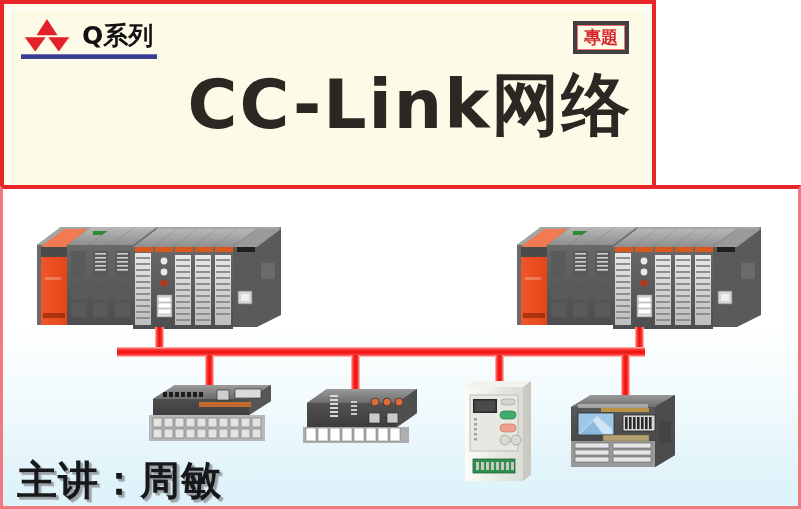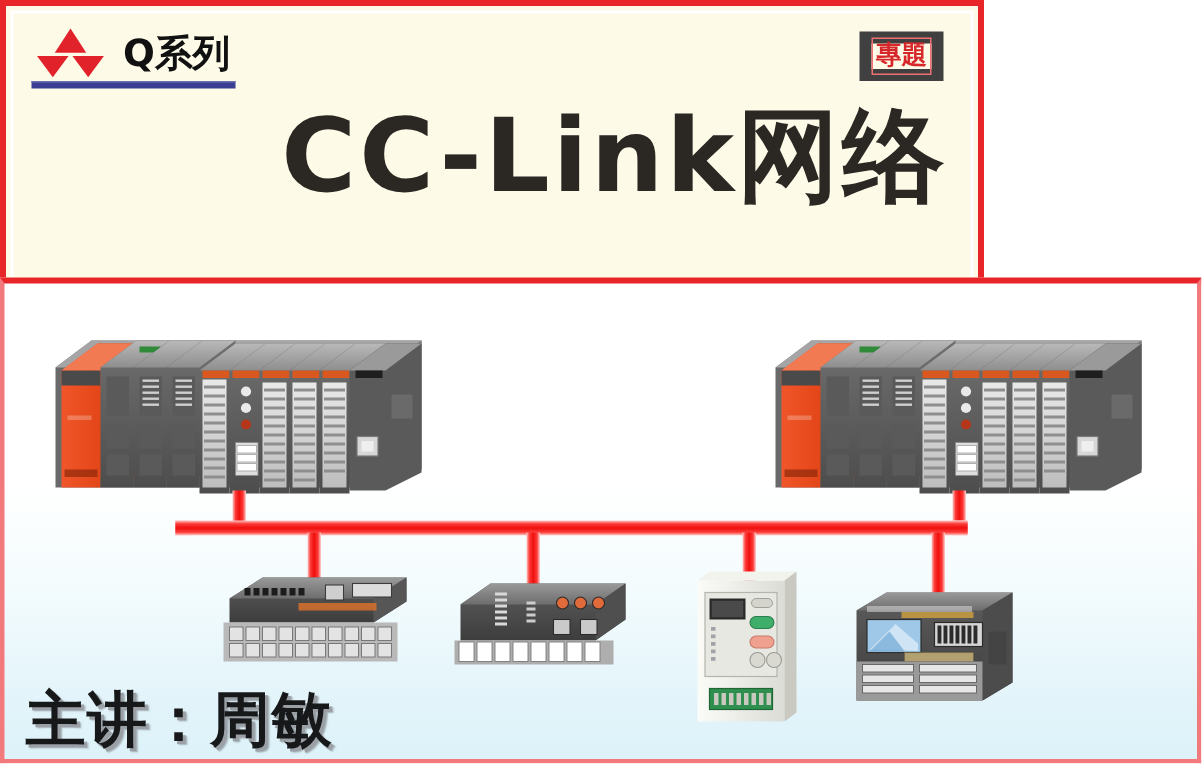--- a/index.html
+++ b/index.html
@@ -48,21 +48,21 @@
   .brand-underline{
     position:absolute;left:12px;top:45px;width:136px;height:4px;
     background:#3b3f94;
     border-top:1px solid #6d70b4;
   }
 
   
   .stamp{
     position:absolute;right:18px;top:12px;
     width:56px;height:33px;
-    border:8px solid #404040;
+    border:4px solid #404040;
     background:#fdfbe8;
     box-sizing:border-box;
     display:flex;align-items:center;justify-content:center;
   }
   .stamp-inner{
     width:48px;height:25px;
     border:1px solid #ef7173;
     box-sizing:border-box;
     display:flex;align-items:center;justify-content:center;
   }

